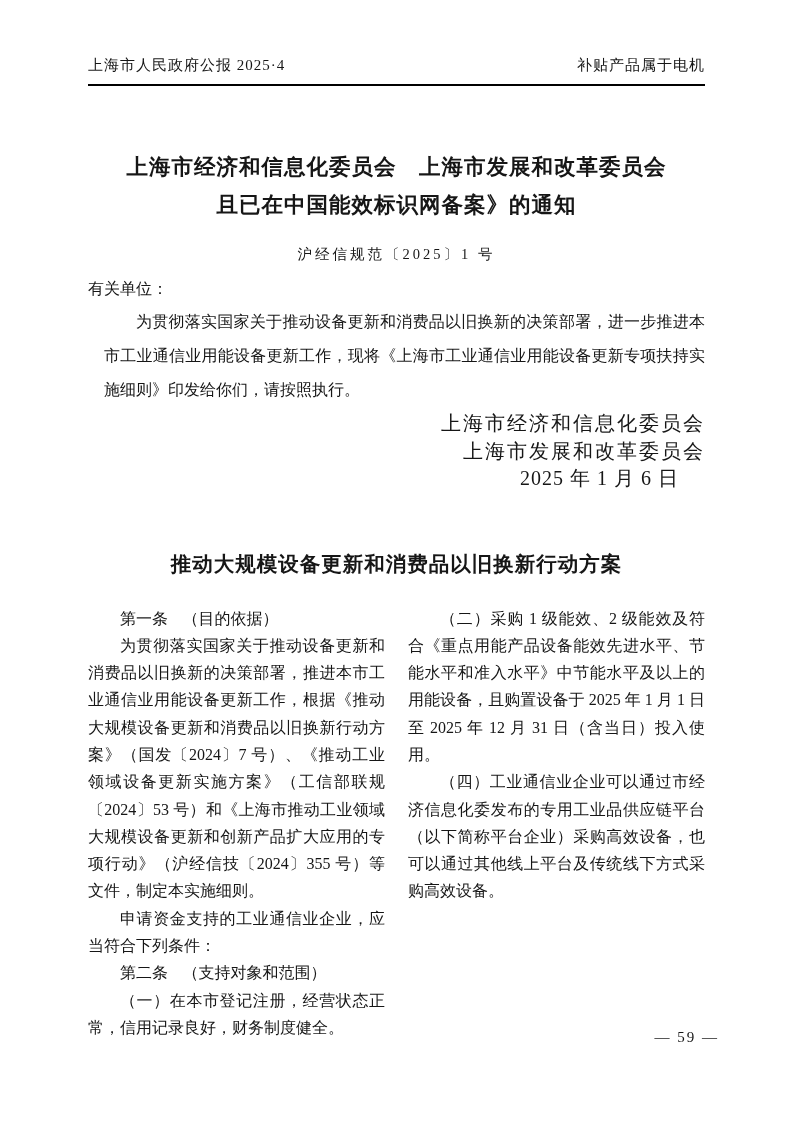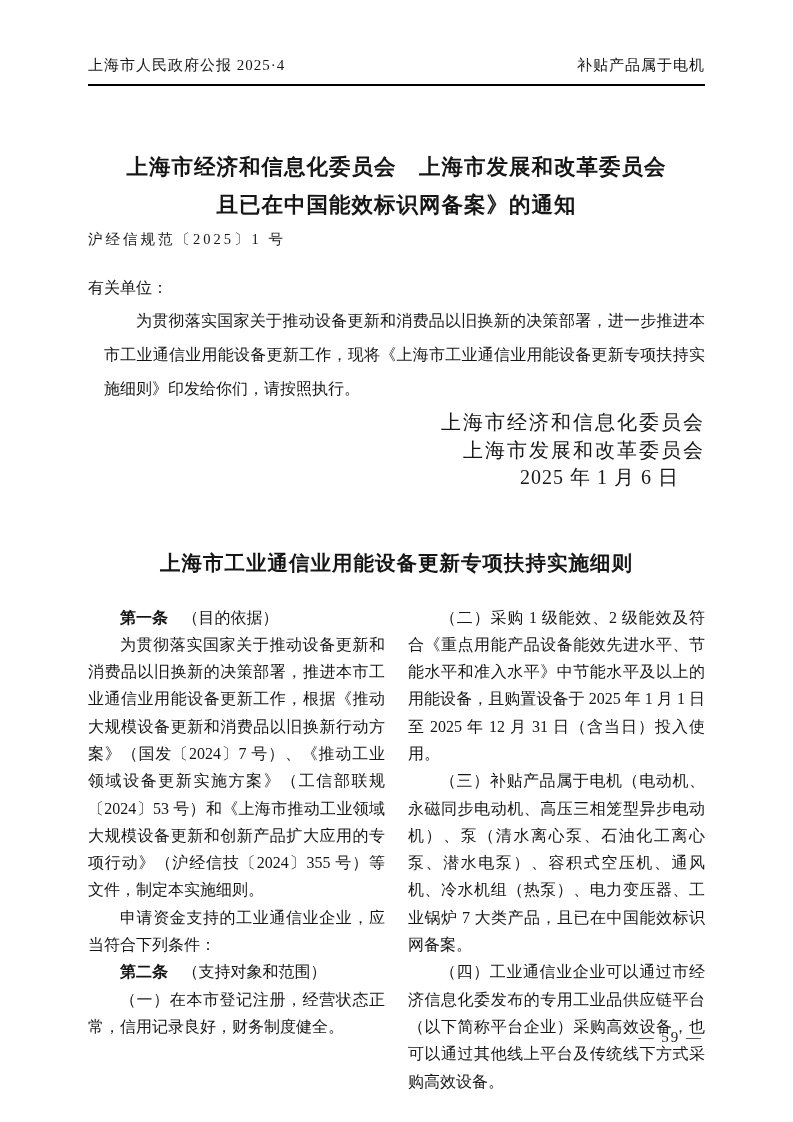--- a/index.html
+++ b/index.html
@@ -31,27 +31,27 @@
   }
   .notice-title {
     margin-top: 62px;
     text-align: center;
     font-weight: bold;
     font-size: 21.5px;
     line-height: 38px;
     letter-spacing: 1px;
   }
   .doc-number {
-    margin-top: 6px;
-    text-align: left;
+    margin-top: 21px;
+    text-align: center;
     font-size: 14.5px;
     letter-spacing: 3px;
   }
   .salutation {
-    margin-top: 25px;
+    margin-top: 11px;
     font-size: 16px;
     line-height: 27px;
   }
   .notice-body {
     margin: 3px 0 0 16px;
     font-size: 16px;
     line-height: 34px;
     text-align: justify;
     text-indent: 2em;
   }
@@ -75,24 +75,24 @@
     gap: 23px;
     margin-top: 27px;
   }
   .col {
     width: 297px;
     font-size: 16px;
     line-height: 27.3px;
     text-align: justify;
   }
   .para { margin: 0; text-indent: 2em; }
-  .article-lead { font-weight: bold; margin-right: 0.9em; }
+  .article-lead { font-weight: normal; margin-right: 0.9em; }
   .page-number {
     position: absolute;
-    right: 90px;
+    right: 74px;
     bottom: 76px;
     font-size: 15px;
     letter-spacing: 2px;
   }
 </style>
 </head>
 <body>
 
 <div class="page">
 
@@ -112,36 +112,35 @@
   <div class="salutation">有关单位：</div>
 
   <p class="notice-body">为贯彻落实国家关于推动设备更新和消费品以旧换新的决策部署，进一步推进本市工业通信业用能设备更新工作，现将《上海市工业通信业用能设备更新专项扶持实施细则》印发给你们，请按照执行。</p>
 
   <div class="signature-block">
     <div class="sig-line">上海市经济和信息化委员会</div>
     <div class="sig-line">上海市发展和改革委员会</div>
     <div class="sig-date">2025 年 1 月 6 日</div>
   </div>
 
-  <div class="detail-title">上海市工业通信业用能设备更新专项扶持实施细则</div>
+  <div class="detail-title">推动大规模设备更新和消费品以旧换新行动方案</div>
 
   <div class="columns">
     <div class="col">
       <p class="para">
         <span class="article-lead">第一条</span><span>（目的依据）</span>
       </p>
       <p class="para">为贯彻落实国家关于推动设备更新和消费品以旧换新的决策部署，推进本市工业通信业用能设备更新工作，根据《推动大规模设备更新和消费品以旧换新行动方案》（国发〔2024〕7 号）、《推动工业领域设备更新实施方案》（工信部联规〔2024〕53 号）和《上海市推动工业领域大规模设备更新和创新产品扩大应用的专项行动》（沪经信技〔2024〕355 号）等文件，制定本实施细则。</p>
       <p class="para">申请资金支持的工业通信业企业，应当符合下列条件：</p>
       <p class="para">
         <span class="article-lead">第二条</span><span>（支持对象和范围）</span>
       </p>
       <p class="para">（一）在本市登记注册，经营状态正常，信用记录良好，财务制度健全。</p>
     </div>
     <div class="col">
       <p class="para">（二）采购 1 级能效、2 级能效及符合《重点用能产品设备能效先进水平、节能水平和准入水平》中节能水平及以上的用能设备，且购置设备于 2025 年 1 月 1 日至 2025 年 12 月 31 日（含当日）投入使用。</p>
-      <p class="para">（三）补贴产品属于电机（电动机、永磁同步电动机、高压三相笼型异步电动机）、泵（清水离心泵、石油化工离心泵、潜水电泵）、容积式空压机、通风机、冷水机组（热泵）、电力变压器、工业锅炉 7 大类产品，且已在中国能效标识网备案。</p>
       <p class="para">（四）工业通信业企业可以通过市经济信息化委发布的专用工业品供应链平台（以下简称平台企业）采购高效设备，也可以通过其他线上平台及传统线下方式采购高效设备。</p>
     </div>
   </div>
 
   <div class="page-number">— 59 —</div>
 
 </div>
 
 </body></html>

